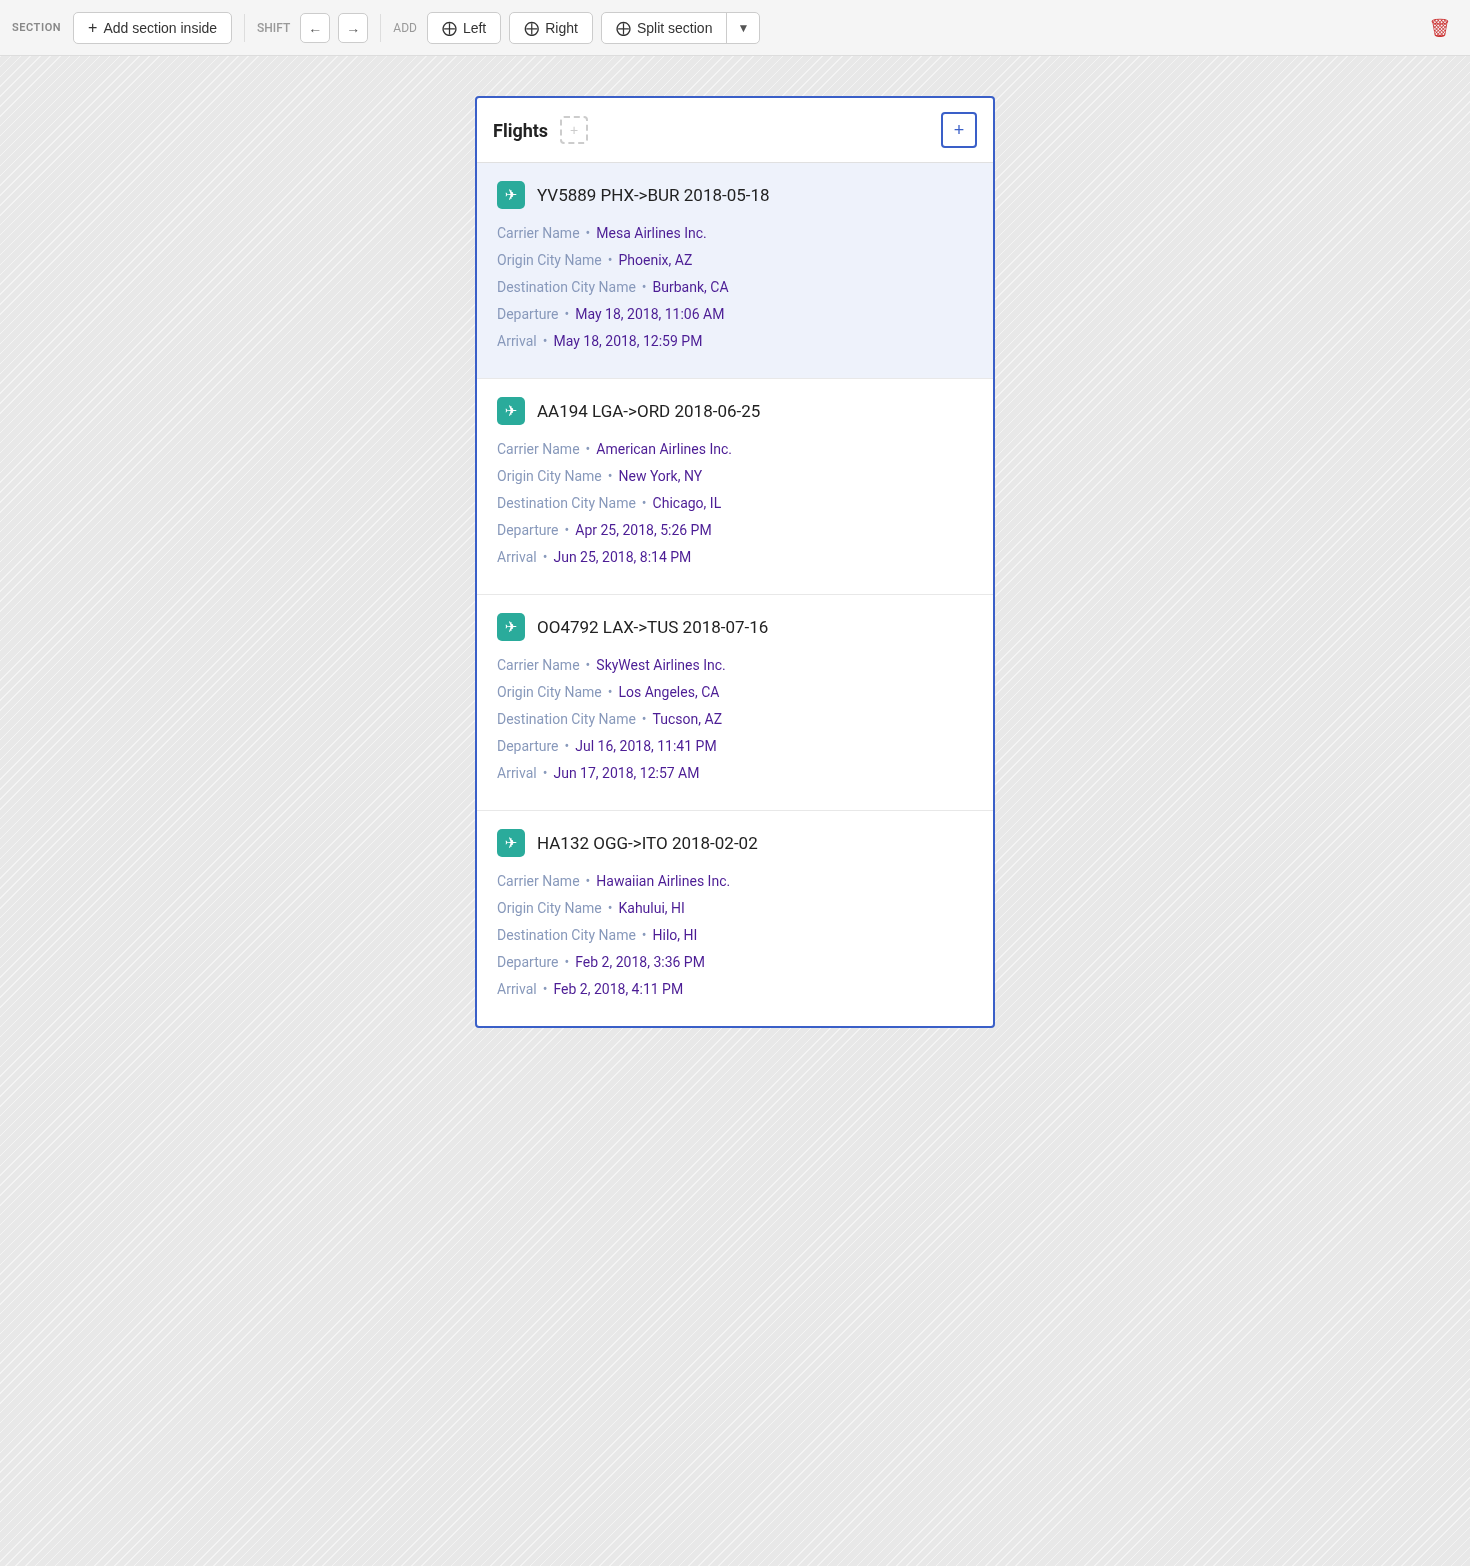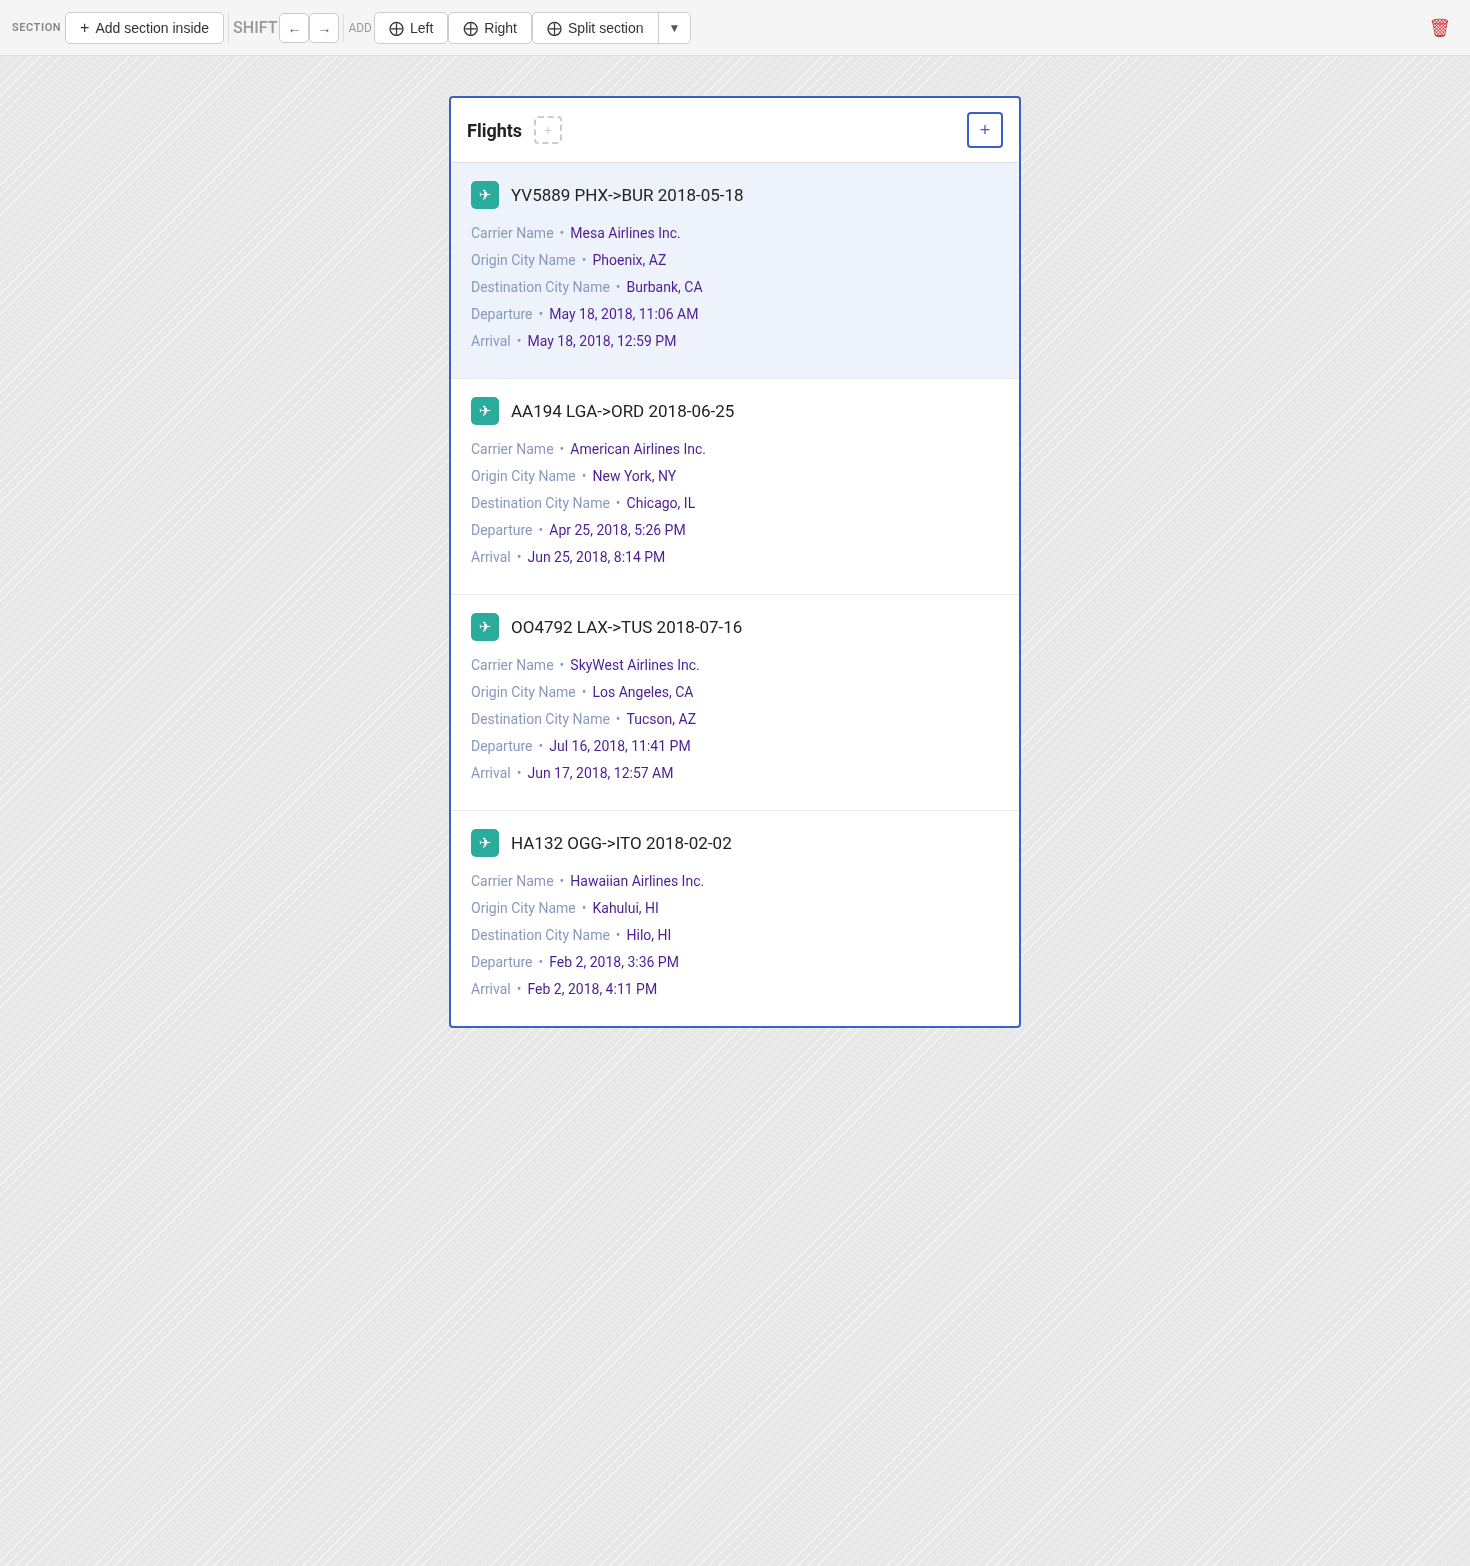--- a/index.html
+++ b/index.html
@@ -18,20 +18,21 @@
     }
 
     
     .toolbar {
       display: flex;
       align-items: center;
       background: #f5f5f5;
       border-bottom: 1px solid #ddd;
       padding: 0 12px;
       height: 56px;
+      gap: 8px;
     }
     .toolbar-label {
       font-size: 11px;
       font-weight: 600;
       color: #888;
       letter-spacing: 0.05em;
       text-transform: uppercase;
       margin-right: 4px;
     }
     .toolbar-btn {
@@ -50,21 +51,21 @@
     .toolbar-btn .plus-icon { font-size: 16px; font-weight: 300; }
 
     .toolbar-divider {
       width: 1px;
       height: 28px;
       background: #ddd;
       margin: 0 4px;
     }
 
     .shift-label {
-      font-size: 16px;
+      font-size: 12px;
       color: #999;
       font-weight: 500;
       margin-right: 2px;
     }
     .arrow-btn {
       display: inline-flex;
       align-items: center;
       justify-content: center;
       width: 30px;
       height: 30px;
@@ -145,21 +146,21 @@
 
     
     .main-content {
       display: flex;
       justify-content: center;
       padding: 40px 20px;
     }
 
     
     .section-container {
-      width: 572px;
+      width: 520px;
       border: 2px solid #3a5fc8;
       border-radius: 4px;
       background: #fff;
       overflow: hidden;
     }
 
     
     .section-header {
       display: flex;
       align-items: center;

